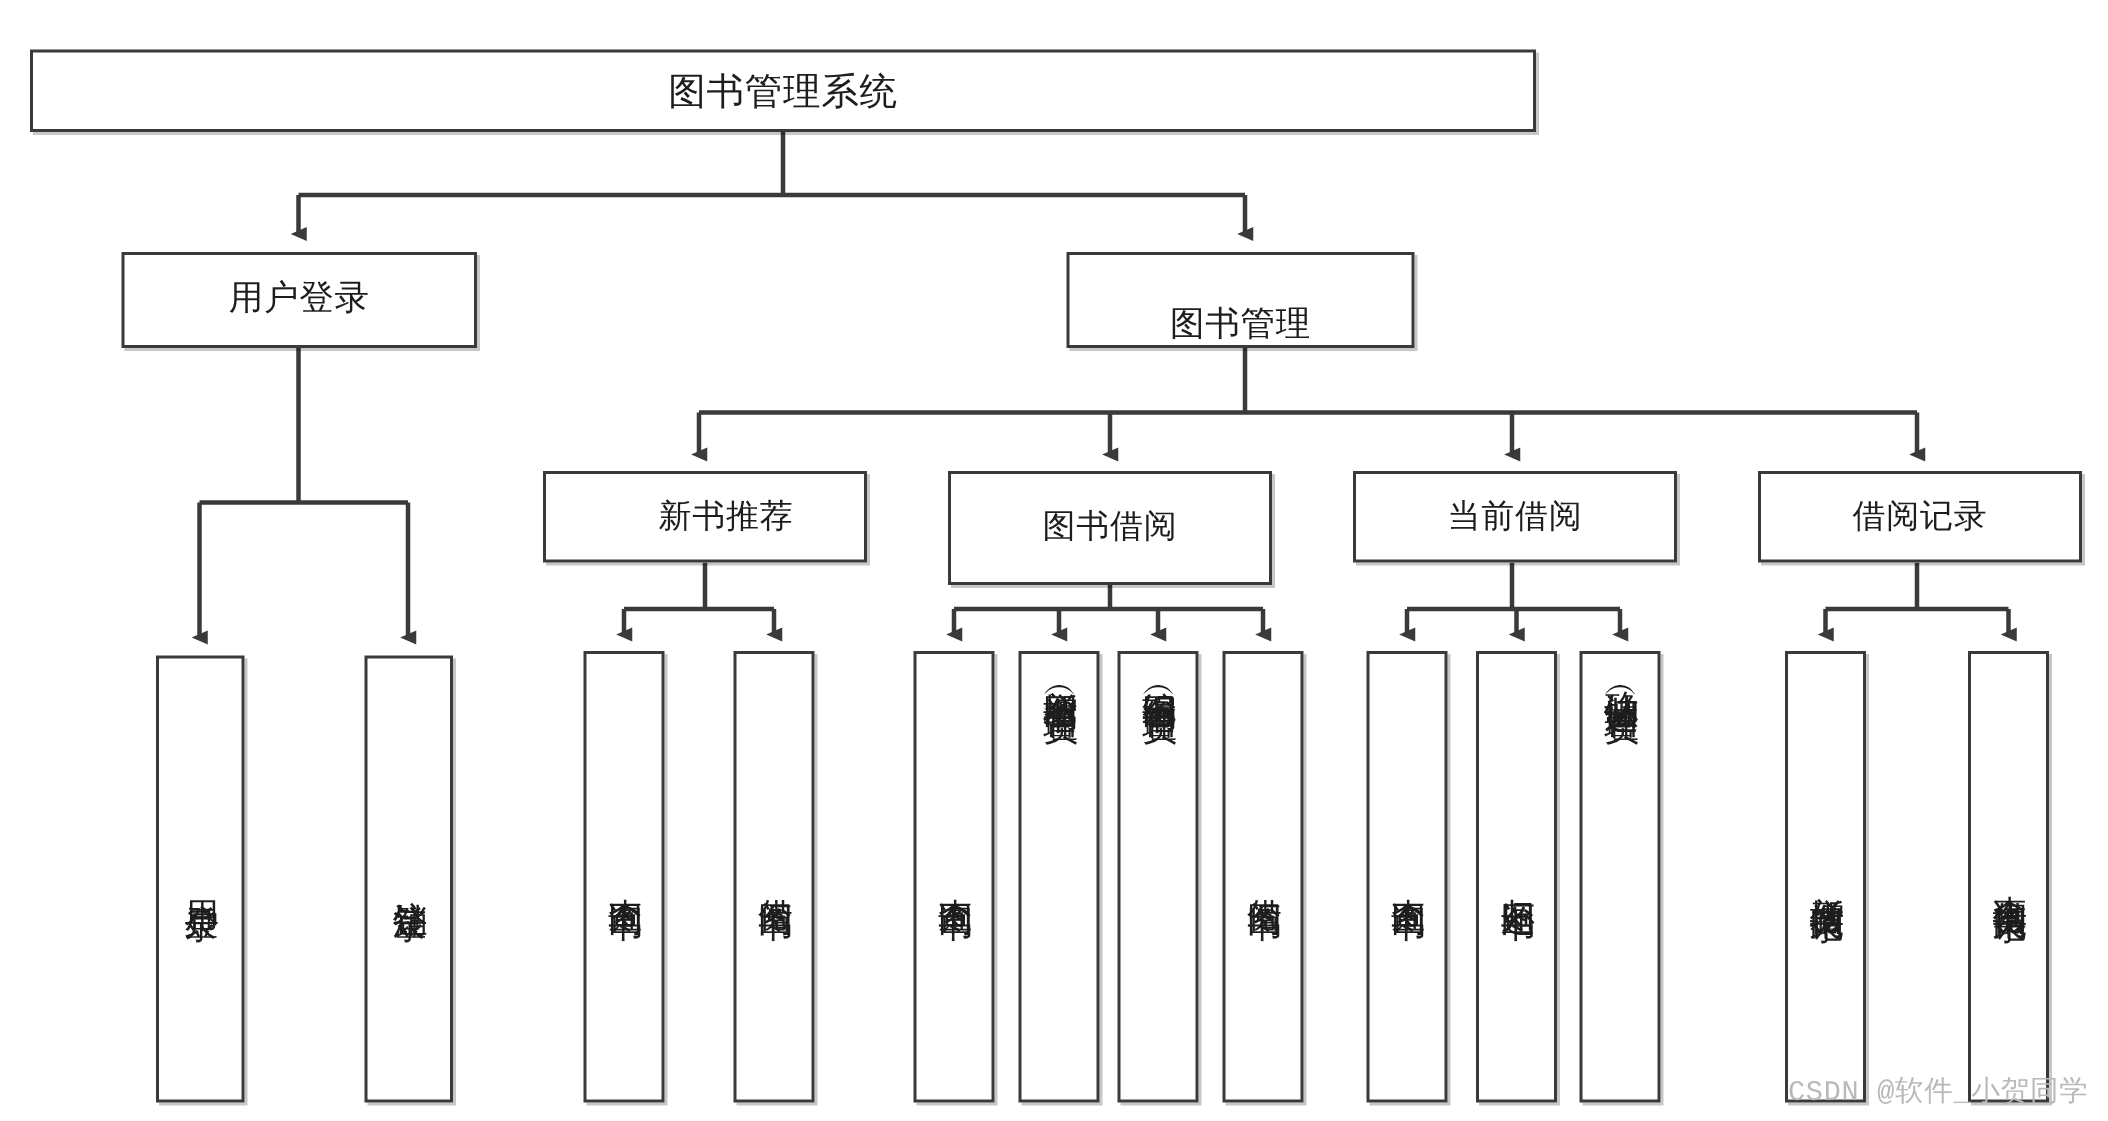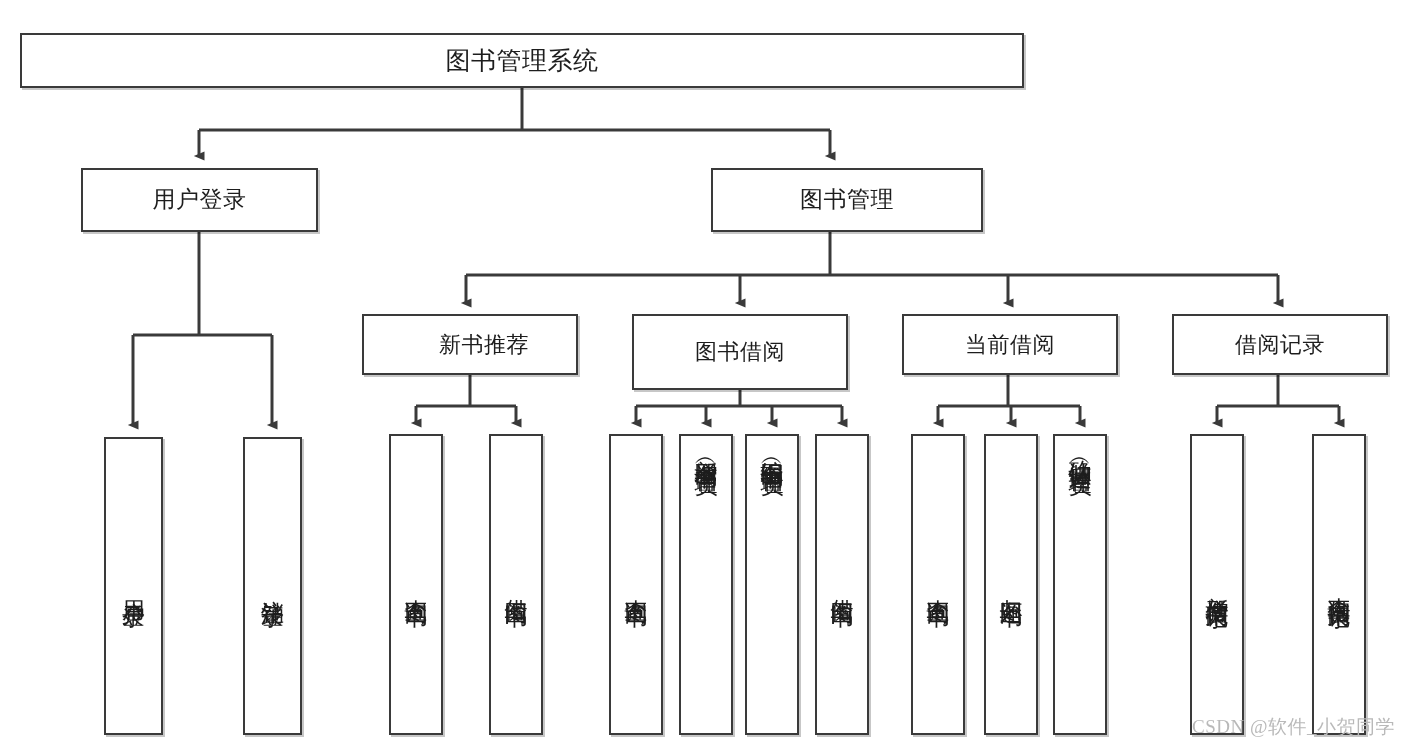--- a/index.html
+++ b/index.html
@@ -62,21 +62,21 @@
   .lvl-1 .label { font-size: 23px; }
   .lvl-2 .label { font-size: 22px; }
   .lvl-3 .label { font-size: 23px; }
   .watermark {
     position: absolute;
     color: #b9b9b9;
     font-size: 19px;
     letter-spacing: 0.5px;
     white-space: nowrap;
     z-index: 3;
-    font-family: Liberation Serif, serif;
+    font-family: Liberation Mono, monospace;
   }
 </style>
 </head>
 <body>
 
 <div id="canvas">
 
   <svg id="edges" viewBox="0 0 1405 747">
     <defs>
       <marker id="arrow" markerWidth="12" markerHeight="12" refX="5.2" refY="6" orient="auto" markerUnits="userSpaceOnUse">
@@ -127,21 +127,21 @@
     </g>
   </svg>
 
   <div class="node horiz lvl-0" style="left:20px; top:13px; width:1004px; height:55px;margin-top:20px;">
     <span class="label">图书管理系统</span>
   </div>
 
   <div class="node horiz lvl-1" style="left:81px; top:168px; width:237px; height:64px;">
     <span class="label">用户登录</span>
   </div>
-  <div class="node horiz lvl-1" style="left:711px; top:168px; width:272px; height:64px;">
+  <div class="node horiz lvl-1" style="left:711px; top:168px; width:232px; height:64px;align-items:flex-end;">
     <span class="label">图书管理</span>
   </div>
 
   <div class="node horiz lvl-2" style="left:362px; top:314px; width:216px; height:61px;padding-left:28px;">
     <span class="label">新书推荐</span>
   </div>
   <div class="node horiz lvl-2" style="left:632px; top:314px; width:216px; height:76px;">
     <span class="label">图书借阅</span>
   </div>
   <div class="node horiz lvl-2" style="left:1172px; top:314px; width:216px; height:61px;">

